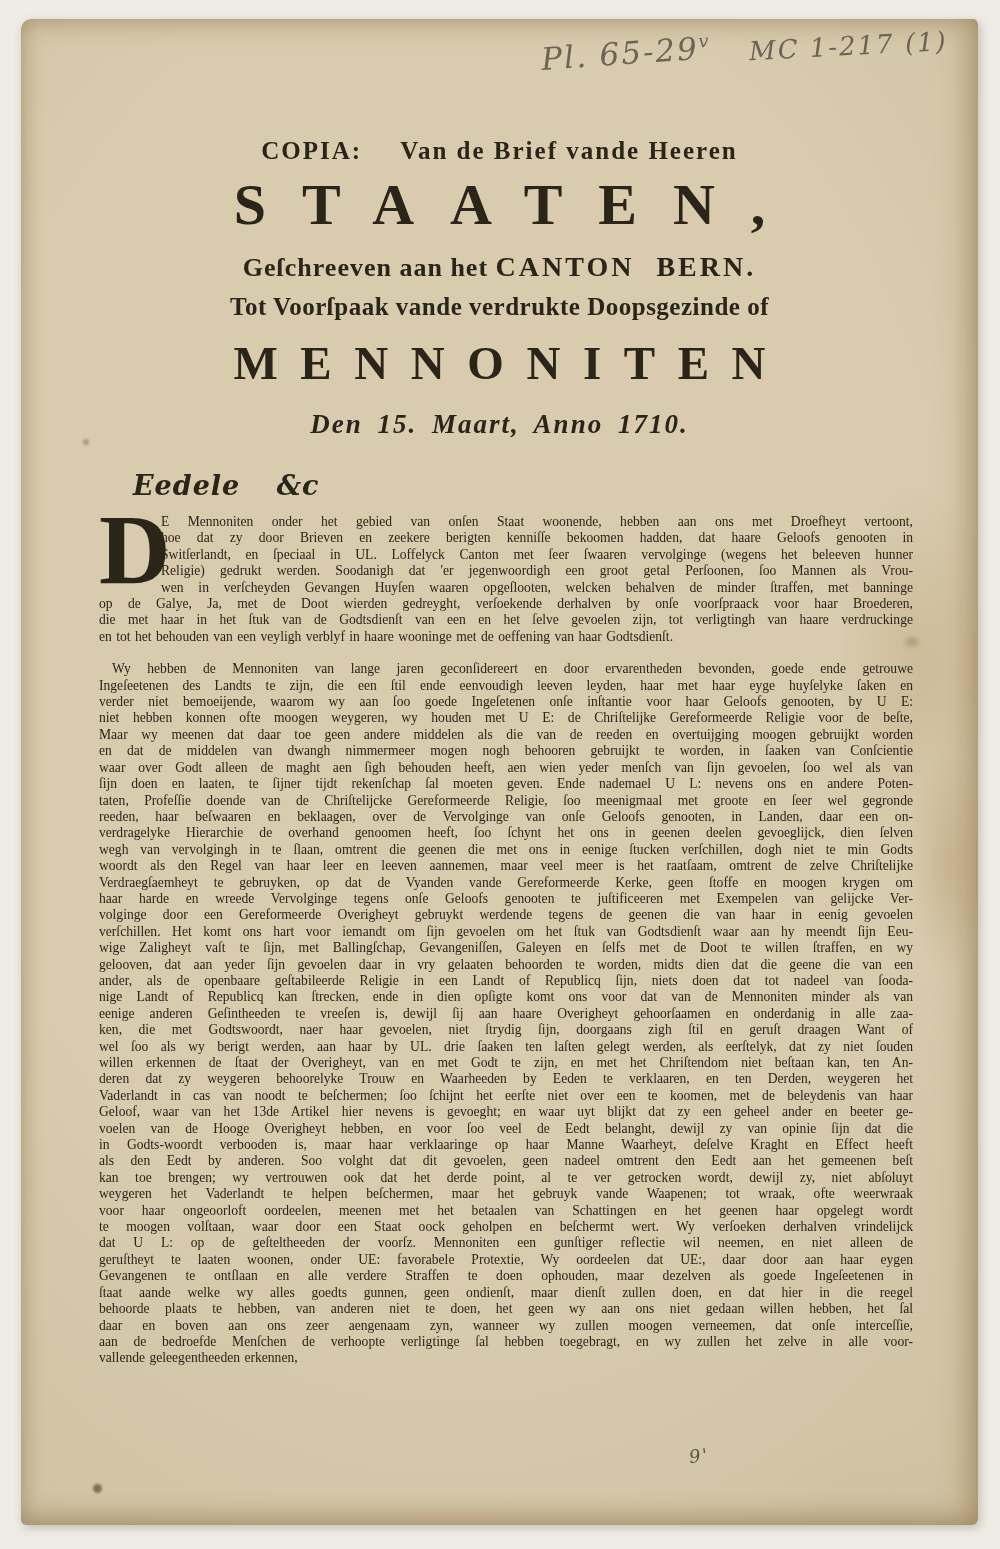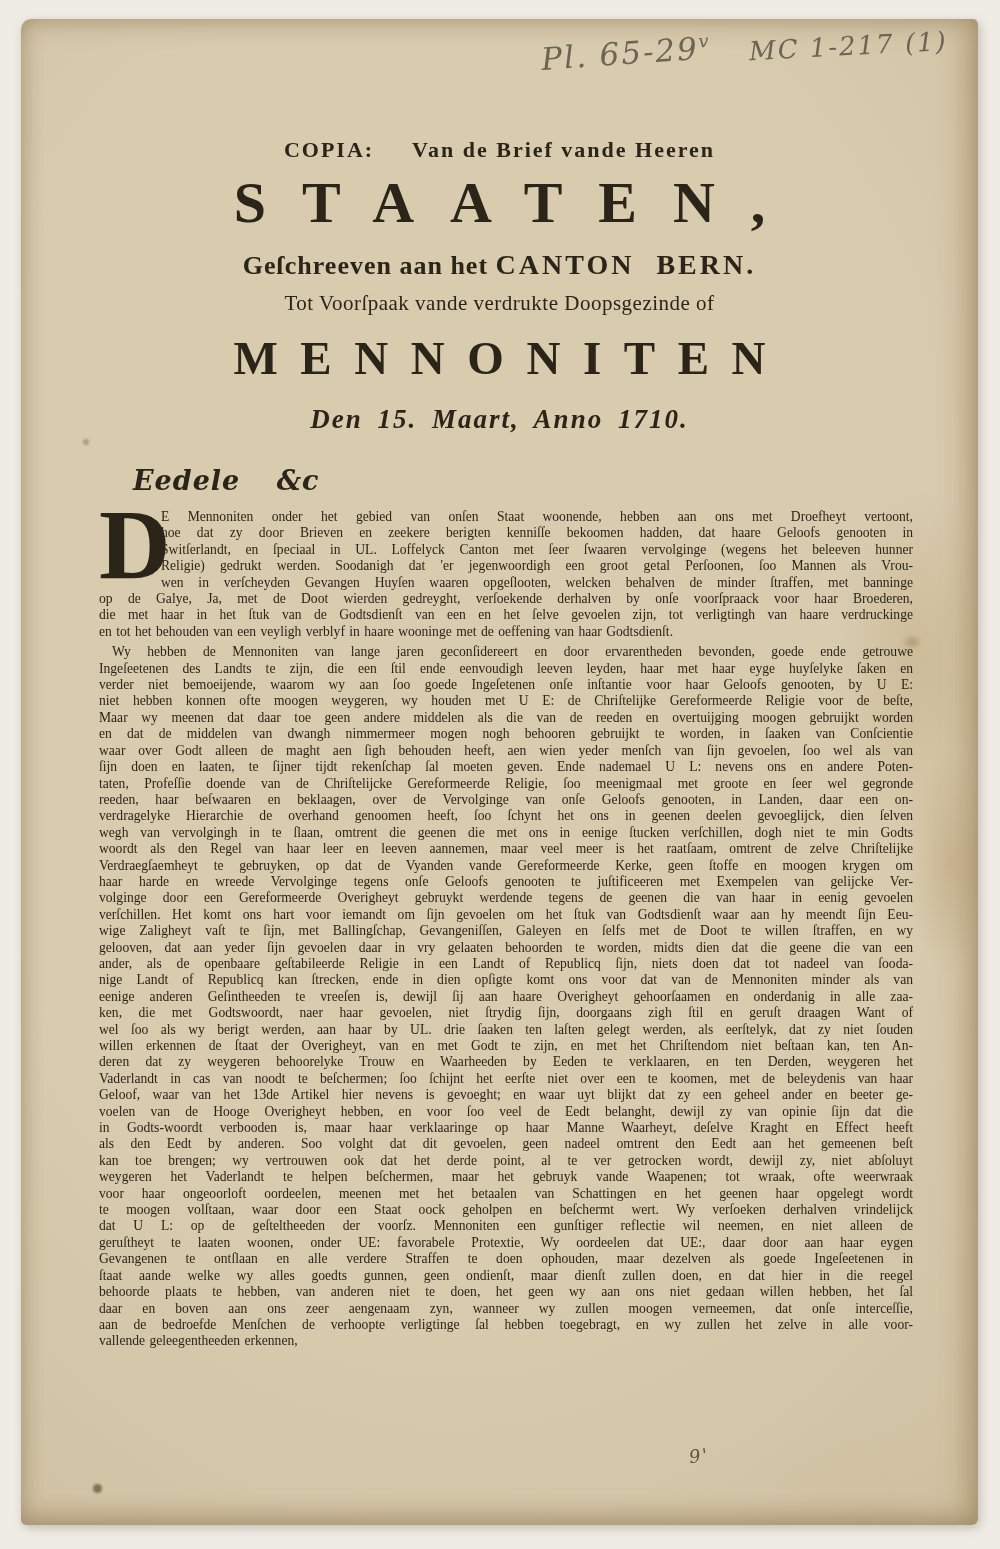--- a/index.html
+++ b/index.html
@@ -32,38 +32,38 @@
     color:#6e6455;
     letter-spacing:2px;
     white-space:nowrap;
   }
   .hand.pl{left:520px;top:16px;font-size:31px;transform:rotate(-4deg);}
   .hand.pl sup{font-size:18px;}
   .hand.mc{left:728px;top:12px;font-size:26px;transform:rotate(-3deg);}
   .hand.pg{left:668px;top:1426px;font-size:18px;transform:rotate(-8deg);color:#5d5243;}
 
   .titleblock{padding-top:118px;text-align:center;font-family:"Liberation Serif", serif;}
-  .t-copia{font-size:22px;font-weight:bold;letter-spacing:2px;}
+  .t-copia{font-size:25px;font-weight:bold;letter-spacing:2px;}
   .t-copia .gap{display:inline-block;width:38px;}
   .t-staaten{font-size:58px;line-height:72px;font-weight:bold;letter-spacing:.62em;margin-left:.62em;margin-top:4px;}
   .t-gesch{font-size:26px;font-weight:bold;margin-top:10px;letter-spacing:1px;}
   .t-gesch .caps{font-size:28px;letter-spacing:3px;margin-top:36px;}
   .t-gesch .caps .wgap{display:inline-block;width:22px;}
-  .t-tot{font-size:21px;font-weight:normal;margin-top:10px;letter-spacing:.5px;}
+  .t-tot{font-size:25px;font-weight:bold;margin-top:10px;letter-spacing:.5px;}
   .t-menno{font-size:47px;line-height:52px;font-weight:bold;letter-spacing:.48em;margin-left:.48em;margin-top:16px;}
   .t-den{font-size:27px;font-style:italic;font-weight:bold;margin-top:20px;letter-spacing:2px;word-spacing:6px;}
 
   .textcol{margin-left:78px;width:814px;font-family:"Liberation Serif", serif;}
   .salutation{
     font-family:"DejaVu Serif", serif;font-style:italic;font-weight:bold;
     font-size:27px;margin:30px 0 0 34px;word-spacing:26px;letter-spacing:1px;
   }
   .bodypara{font-size:13.6px;line-height:16.4px;color:#2b2418;}
   .para1{margin-top:13px;}
-  .para2{margin-top:4px;}
+  .para2{margin-top:16px;}
   .tline{text-align:justify;text-align-last:justify;word-spacing:1px;}
   .tline.tlast{text-align-last:left;}
   .para2 .tline:first-child{text-indent:13px;}
   .dropcap{
     float:left;
     font-family:"Liberation Serif", serif;
     font-size:99px;line-height:66px;
     height:64px;width:56px;
     margin:3px 6px 0 0;
     font-weight:bold;

